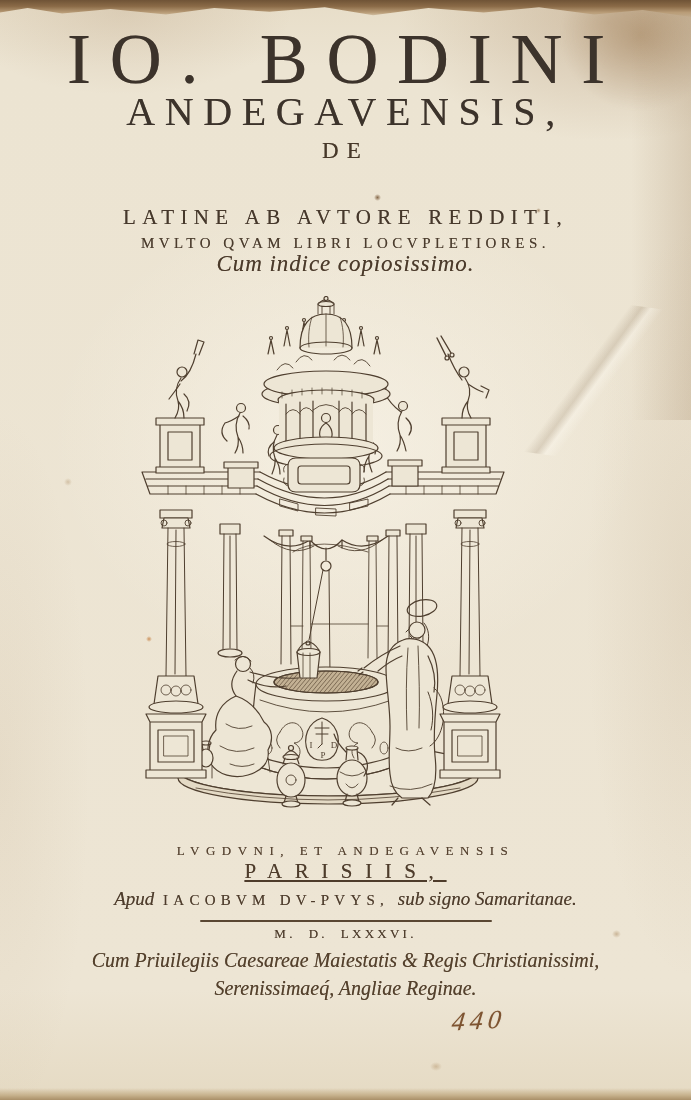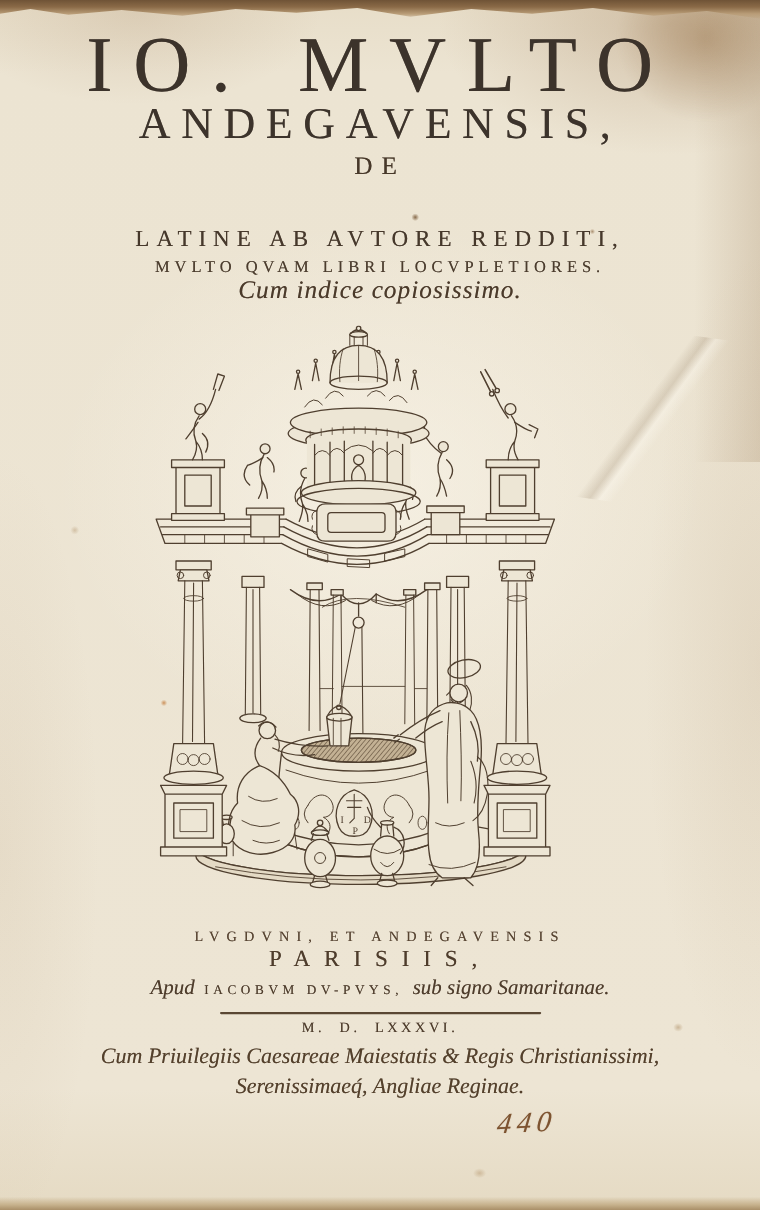--- a/index.html
+++ b/index.html
@@ -55,24 +55,24 @@
          color:#3c332b;text-shadow:0 0 .5px rgba(60,48,38,.55);}
   .t1{top:18px;  font-size:72px; letter-spacing:.26em; word-spacing:.08em;}
   .t2{top:88px;  font-size:40px; letter-spacing:.24em;}
   .t3{top:138px; font-size:23px; letter-spacing:.35em; color:#473829;}
   .t4{top:162px; font-size:35px; letter-spacing:.16em; word-spacing:.3em; color:#42352a;}
   .t5{top:205px; font-size:21px; letter-spacing:.30em; color:#46382b;}
   .t6{top:235px; font-size:15px; letter-spacing:.30em; color:#4b3c2d;}
   .t7{top:251px; font-size:23px; font-style:italic; letter-spacing:.04em; color:#4b3a2a;}
 
   .i1{top:843px; font-size:13px; letter-spacing:.50em; color:#584431;}
-  .i2{top:859px; font-size:21px; letter-spacing:.60em; color:#4e3c2b;}
+  .i2{top:859px; font-size:21px; letter-spacing:.60em; color:#4e3c2b;text-decoration:underline;}
   .i3{top:888px; font-size:19px; color:#4e3c2b;}
   .i3 .apud,.i3 .sign{font-style:italic;}
-  .i3 .pubname{font-size:12px;letter-spacing:.35em;padding:0 4px;}
+  .i3 .pubname{font-size:15px;letter-spacing:.35em;padding:0 4px;}
   .rule{position:absolute;top:920px;left:200px;width:292px;height:2px;background:#5a4733;border-radius:1px;}
   .i4{top:926px; font-size:13px; letter-spacing:.25em; word-spacing:.5em; color:#4e3c2b;}
   .p1{top:949px; font-size:20px; font-style:italic; color:#54402b;}
   .p2{top:977px; font-size:20px; font-style:italic; color:#54402b;}
 
   .hand{
     position:absolute;left:452px;top:1006px;
     font-size:26px;font-style:italic;letter-spacing:5px;
     color:#7d5330;transform:rotate(-3deg) skewX(-10deg);
     text-shadow:0 0 1px rgba(125,83,48,.4);
@@ -92,21 +92,21 @@
   <div class="top-edge"></div>
   <div class="crease"></div>
   <div class="bottom-edge"></div>
   <div class="fox fox1"></div>
   <div class="fox fox2"></div>
   <div class="fox fox3"></div>
   <div class="fox fox4"></div>
   <div class="fox fox5"></div>
   <div class="fox fox6"></div>
 
-  <div class="cline t1">IO. MVLTO</div>
+  <div class="cline t1">IO. BODINI</div>
   <div class="cline t2">ANDEGAVENSIS,</div>
   <div class="cline t3">DE</div>
   <div class="cline t5">LATINE AB AVTORE REDDITI,</div>
   <div class="cline t6">MVLTO QVAM LIBRI LOCVPLETIORES.</div>
   <div class="cline t7">Cum indice copiosissimo.</div>
 
   <div class="engraving">
   <svg viewBox="0 0 370 517" xmlns="http://www.w3.org/2000/svg">
     <defs>
       <pattern id="hat" width="3.2" height="3.2" patternUnits="userSpaceOnUse" patternTransform="rotate(40)">

